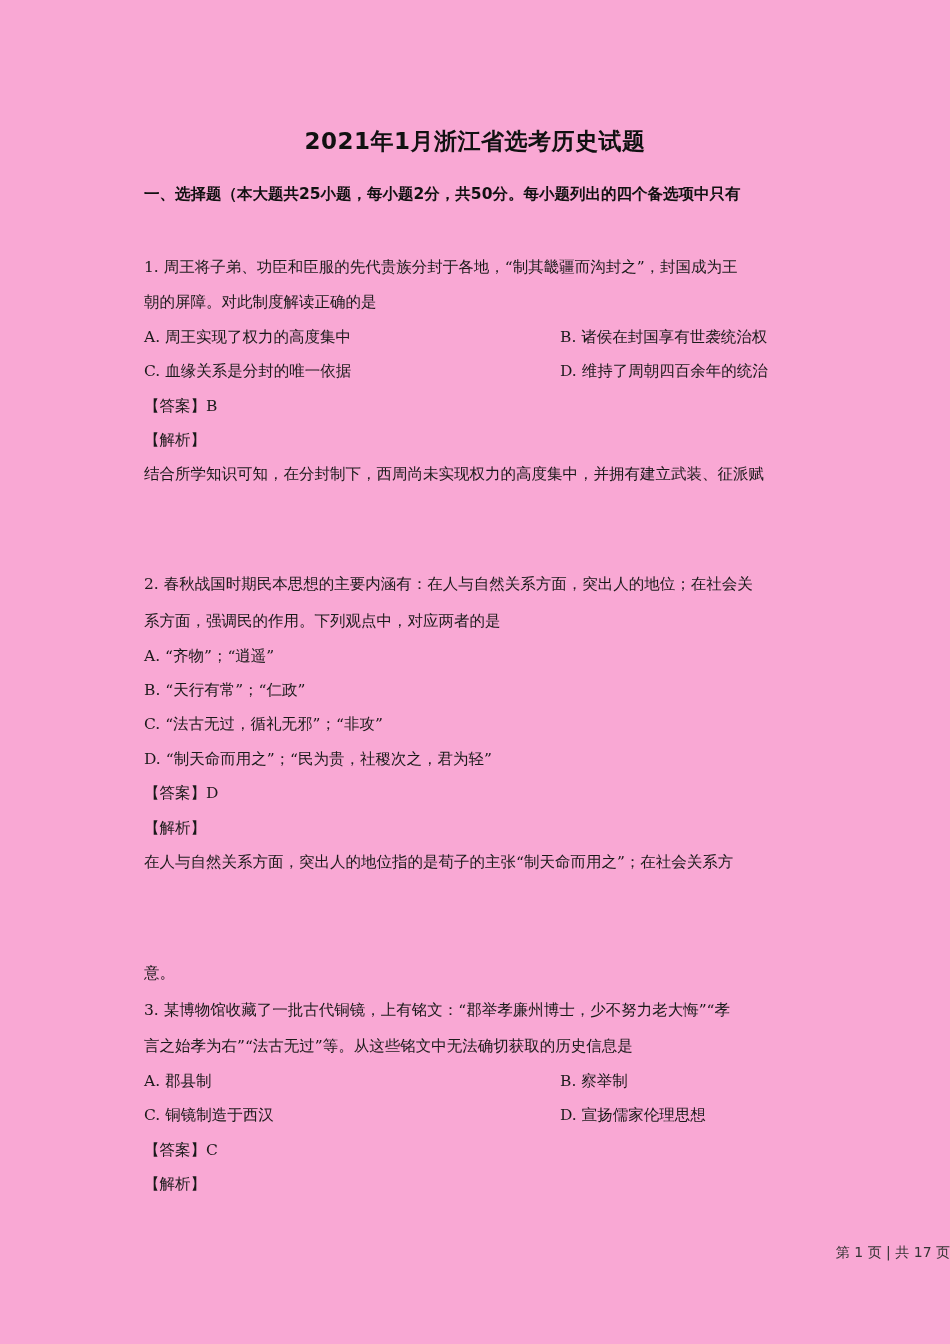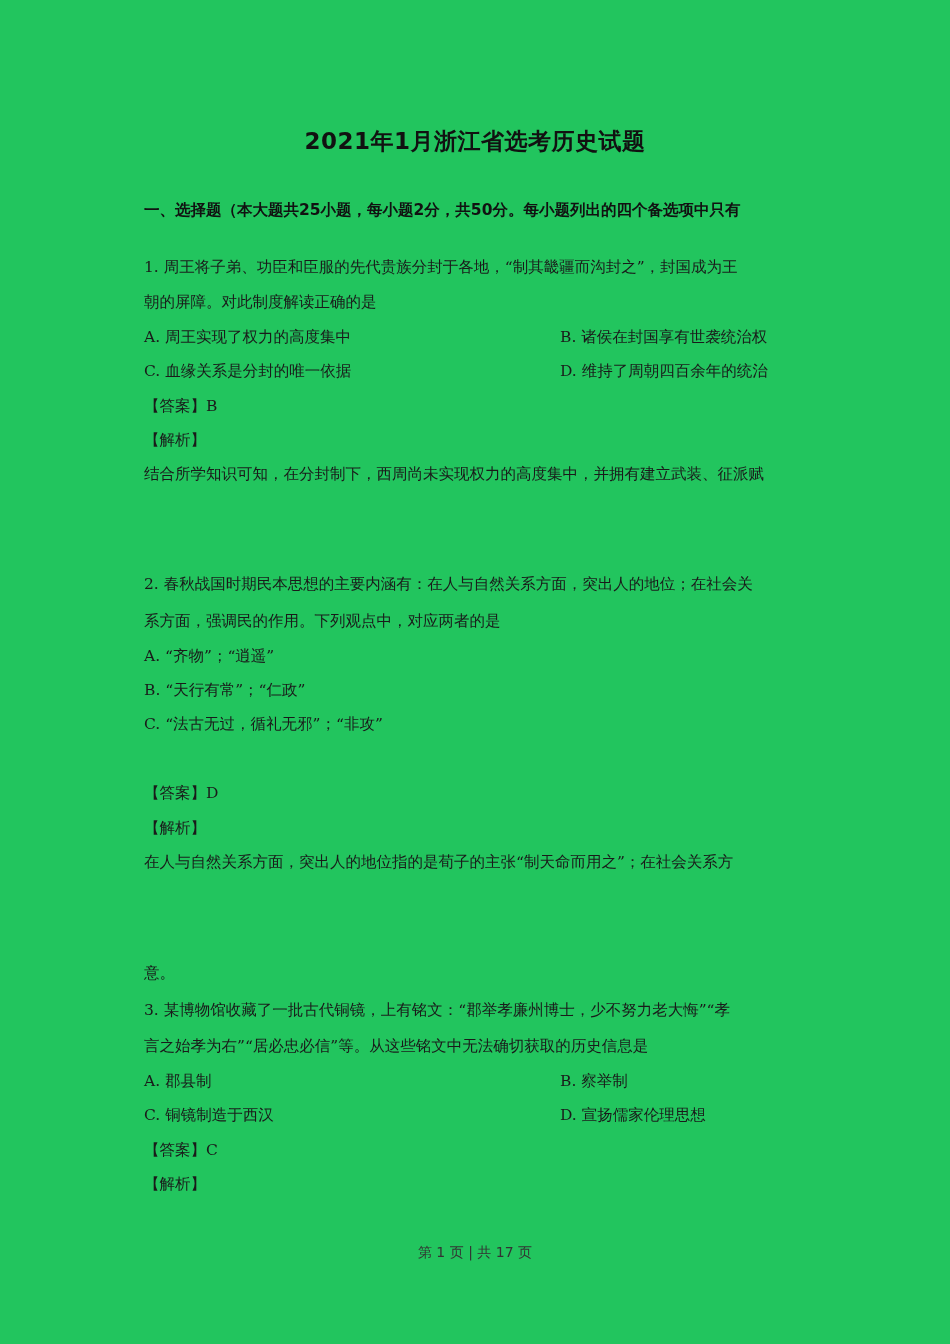--- a/index.html
+++ b/index.html
@@ -1,30 +1,30 @@
 <!DOCTYPE html>
 <html><head>
   <meta charset="utf-8">
   <style>
     html, body { margin: 0; padding: 0; background: #ffffff; }
     body { width: 950px; height: 1344px; position: relative; overflow: hidden; color: #111; }
-    .page { position: absolute; left: 0; top: 0; width: 950px; height: 1344px; background: #22c55e; }
+    .page { position: absolute; left: 0; top: 0; width: 950px; height: 1344px; background: #f9a8d4; }
     .title {
       position: absolute; left: 0; right: 0; top: 126px; text-align: center;
       font-family: "DejaVu Sans", sans-serif; font-weight: bold; font-size: 23px; color: #111;
       letter-spacing: 0.5px;
     }
     .line {
       position: absolute; left: 144px; white-space: nowrap;
       font-family: "DejaVu Serif", serif; font-size: 15.5px; color: #1a1a1a; line-height: 20px;
     }
-    .bold { font-family: "DejaVu Sans", sans-serif; font-weight: bold; font-size: 15.5px; color: #111; margin-top: 16px; }
+    .bold { font-family: "DejaVu Sans", sans-serif; font-weight: bold; font-size: 15.5px; color: #111; }
     .opt-right { left: 560px; }
     .footer {
-      position: absolute; left: 0; right: 0; top: 1244px; text-align: center;
+      position: absolute; left: 0; right: 0; top: 1244px; text-align: right;
       font-family: "DejaVu Sans", sans-serif; font-size: 14px; color: #333;
     }
   </style>
 </head>
 <body>
 
 <div class="page">
 
   <div class="title">2021年1月浙江省选考历史试题</div>
 
@@ -38,27 +38,28 @@
   <div class="line opt-right" style="top:361px">D. 维持了周朝四百余年的统治</div>
   <div class="line" style="top:396px">【答案】B</div>
   <div class="line" style="top:430px">【解析】</div>
   <div class="line" style="top:464px">结合所学知识可知，在分封制下，西周尚未实现权力的高度集中，并拥有建立武装、征派赋</div>
 
   <div class="line" style="top:574px">2. 春秋战国时期民本思想的主要内涵有：在人与自然关系方面，突出人的地位；在社会关</div>
   <div class="line" style="top:611px">系方面，强调民的作用。下列观点中，对应两者的是</div>
   <div class="line" style="top:646px">A. “齐物”；“逍遥”</div>
   <div class="line" style="top:680px">B. “天行有常”；“仁政”</div>
   <div class="line" style="top:714px">C. “法古无过，循礼无邪”；“非攻”</div>
+  <div class="line" style="top:749px">D. “制天命而用之”；“民为贵，社稷次之，君为轻”</div>
   <div class="line" style="top:783px">【答案】D</div>
   <div class="line" style="top:818px">【解析】</div>
   <div class="line" style="top:852px">在人与自然关系方面，突出人的地位指的是荀子的主张“制天命而用之”；在社会关系方</div>
   <div class="line" style="top:963px">意。</div>
 
   <div class="line" style="top:1000px">3. 某博物馆收藏了一批古代铜镜，上有铭文：“郡举孝廉州博士，少不努力老大悔”“孝</div>
-  <div class="line" style="top:1036px">言之始孝为右”“居必忠必信”等。从这些铭文中无法确切获取的历史信息是</div>
+  <div class="line" style="top:1036px">言之始孝为右”“法古无过”等。从这些铭文中无法确切获取的历史信息是</div>
   <div class="line" style="top:1071px">A. 郡县制</div>
   <div class="line opt-right" style="top:1071px">B. 察举制</div>
   <div class="line" style="top:1105px">C. 铜镜制造于西汉</div>
   <div class="line opt-right" style="top:1105px">D. 宣扬儒家伦理思想</div>
   <div class="line" style="top:1140px">【答案】C</div>
   <div class="line" style="top:1174px">【解析】</div>
 
   <div class="footer">第 1 页  | 共 17 页</div>
 </div>
 

